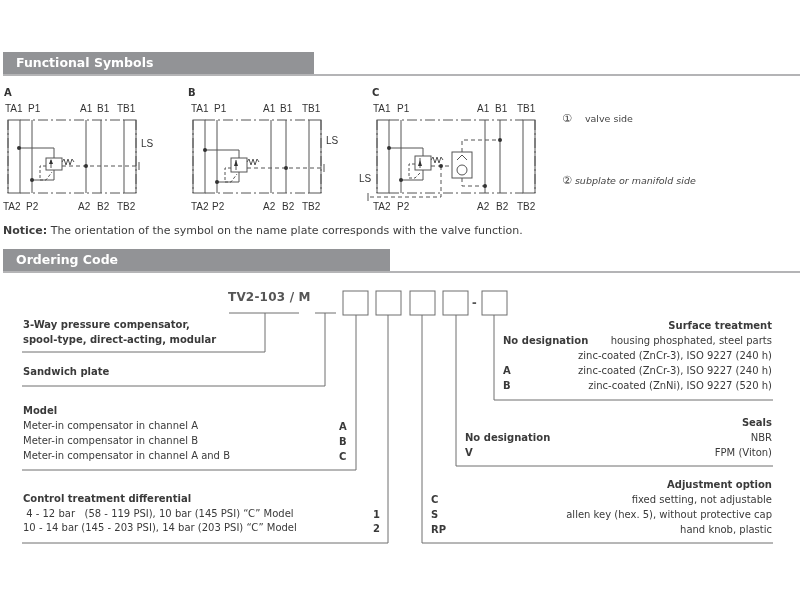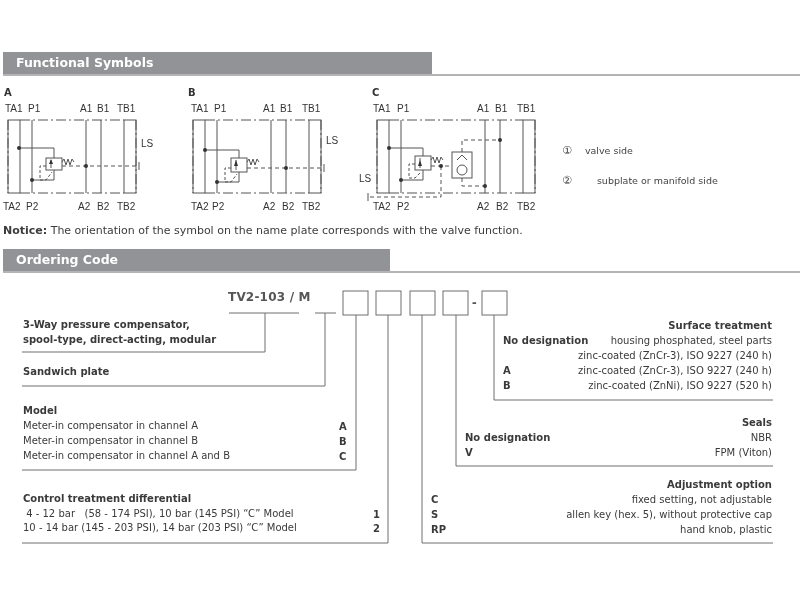--- a/index.html
+++ b/index.html
@@ -15,21 +15,21 @@
   .notice b { color:#3c3c3c; }
   .code-title { position:absolute; left:228px; top:290px; font-size:12px; font-weight:bold; color:#555; letter-spacing:0.2px; }
   .txt { position:absolute; font-size:10px; color:#3a3a3a; white-space:nowrap; }
   .bold { font-weight:bold; }
   .right { text-align:right; }
   svg.lines { position:absolute; left:0; top:0; }
 </style>
 </head>
 <body>
 
-<div class="section-bar" style="top:52px; width:429px;">Functional Symbols</div>
+<div class="section-bar" style="top:52px; width:311px;">Functional Symbols</div>
 <div class="section-rule" style="top:74px;"></div>
 
 <div class="sym">
   <div class="sym-letter" style="left:4px; top:87px;">A</div>
   <svg style="left:0; top:98px;" width="180" height="118" viewBox="0 0 180 118" font-family="Liberation Sans, sans-serif" font-size="10" fill="#333">
     <text x="5" y="14">TA1</text>
     <text x="28" y="14">P1</text>
     <text x="80" y="14">A1</text>
     <text x="97" y="14">B1</text>
     <text x="117" y="14">TB1</text>
@@ -146,27 +146,27 @@
     </g>
     <polygon points="63,68 67,68 65,62" fill="#333"></polygon>
     <circle cx="34" cy="50" r="2" fill="#333"></circle>
     <circle cx="46" cy="82" r="2" fill="#333"></circle>
     <circle cx="86" cy="68" r="2" fill="#333"></circle>
     <circle cx="145" cy="42" r="2" fill="#333"></circle>
     <circle cx="130" cy="88" r="2" fill="#333"></circle>
   </svg>
 </div>
 
-<div class="legend" style="left:562px; top:112px;margin-top:32px;">
+<div class="legend" style="left:562px; top:112px;">
   <span style="font-size:11px;">①</span>
   <span style="margin-left:10px;">valve side</span>
 </div>
 <div class="legend" style="left:562px; top:174px;">
   <span style="font-size:11px;">②</span>
-  <span style="margin-left:22px;">subplate or manifold side</span>
+  <span style="margin-left:0;font-style:italic;">subplate or manifold side</span>
 </div>
 
 <div class="notice">
   <b>Notice:</b><span> The orientation of the symbol on the name plate corresponds with the valve function.</span>
 </div>
 
 <div class="section-bar" style="top:249px; width:387px;">Ordering Code</div>
 <div class="section-rule" style="top:271px;"></div>
 
 <div class="code-title">TV2-103 / M</div>
@@ -210,21 +210,21 @@
   <div class="txt" style="left:23px; top:420px;">Meter-in compensator in channel A</div>
   <div class="txt bold" style="left:339px; top:421px;">A</div>
   <div class="txt" style="left:23px; top:435px;">Meter-in compensator in channel B</div>
   <div class="txt bold" style="left:339px; top:436px;">B</div>
   <div class="txt" style="left:23px; top:450px;">Meter-in compensator in channel A and B</div>
   <div class="txt bold" style="left:339px; top:451px;">C</div>
 </div>
 
 <div class="txt bold" style="left:23px; top:493px;">Control treatment differential</div>
 <div>
-  <div class="txt" style="left:23px; top:508px; white-space:pre;"> 4 - 12 bar   (58 - 174 PSI), 10 bar (145 PSI) “C” Model</div>
+  <div class="txt" style="left:23px; top:508px; white-space:pre;"> 4 - 12 bar   (58 - 119 PSI), 10 bar (145 PSI) “C” Model</div>
   <div class="txt bold" style="left:373px; top:509px;">1</div>
   <div class="txt" style="left:23px; top:522px; white-space:pre;">10 - 14 bar (145 - 203 PSI), 14 bar (203 PSI) “C” Model</div>
   <div class="txt bold" style="left:373px; top:523px;">2</div>
 </div>
 
 <div class="txt bold right" style="right:28px; top:320px;">Surface treatment</div>
 <div class="txt bold" style="left:503px; top:335px;">No designation</div>
 <div class="txt right" style="right:28px; top:335px;">housing phosphated, steel parts</div>
 <div class="txt right" style="right:28px; top:350px;">zinc-coated (ZnCr-3), ISO 9227 (240 h)</div>
 <div class="txt bold" style="left:503px; top:365px;">A</div>

